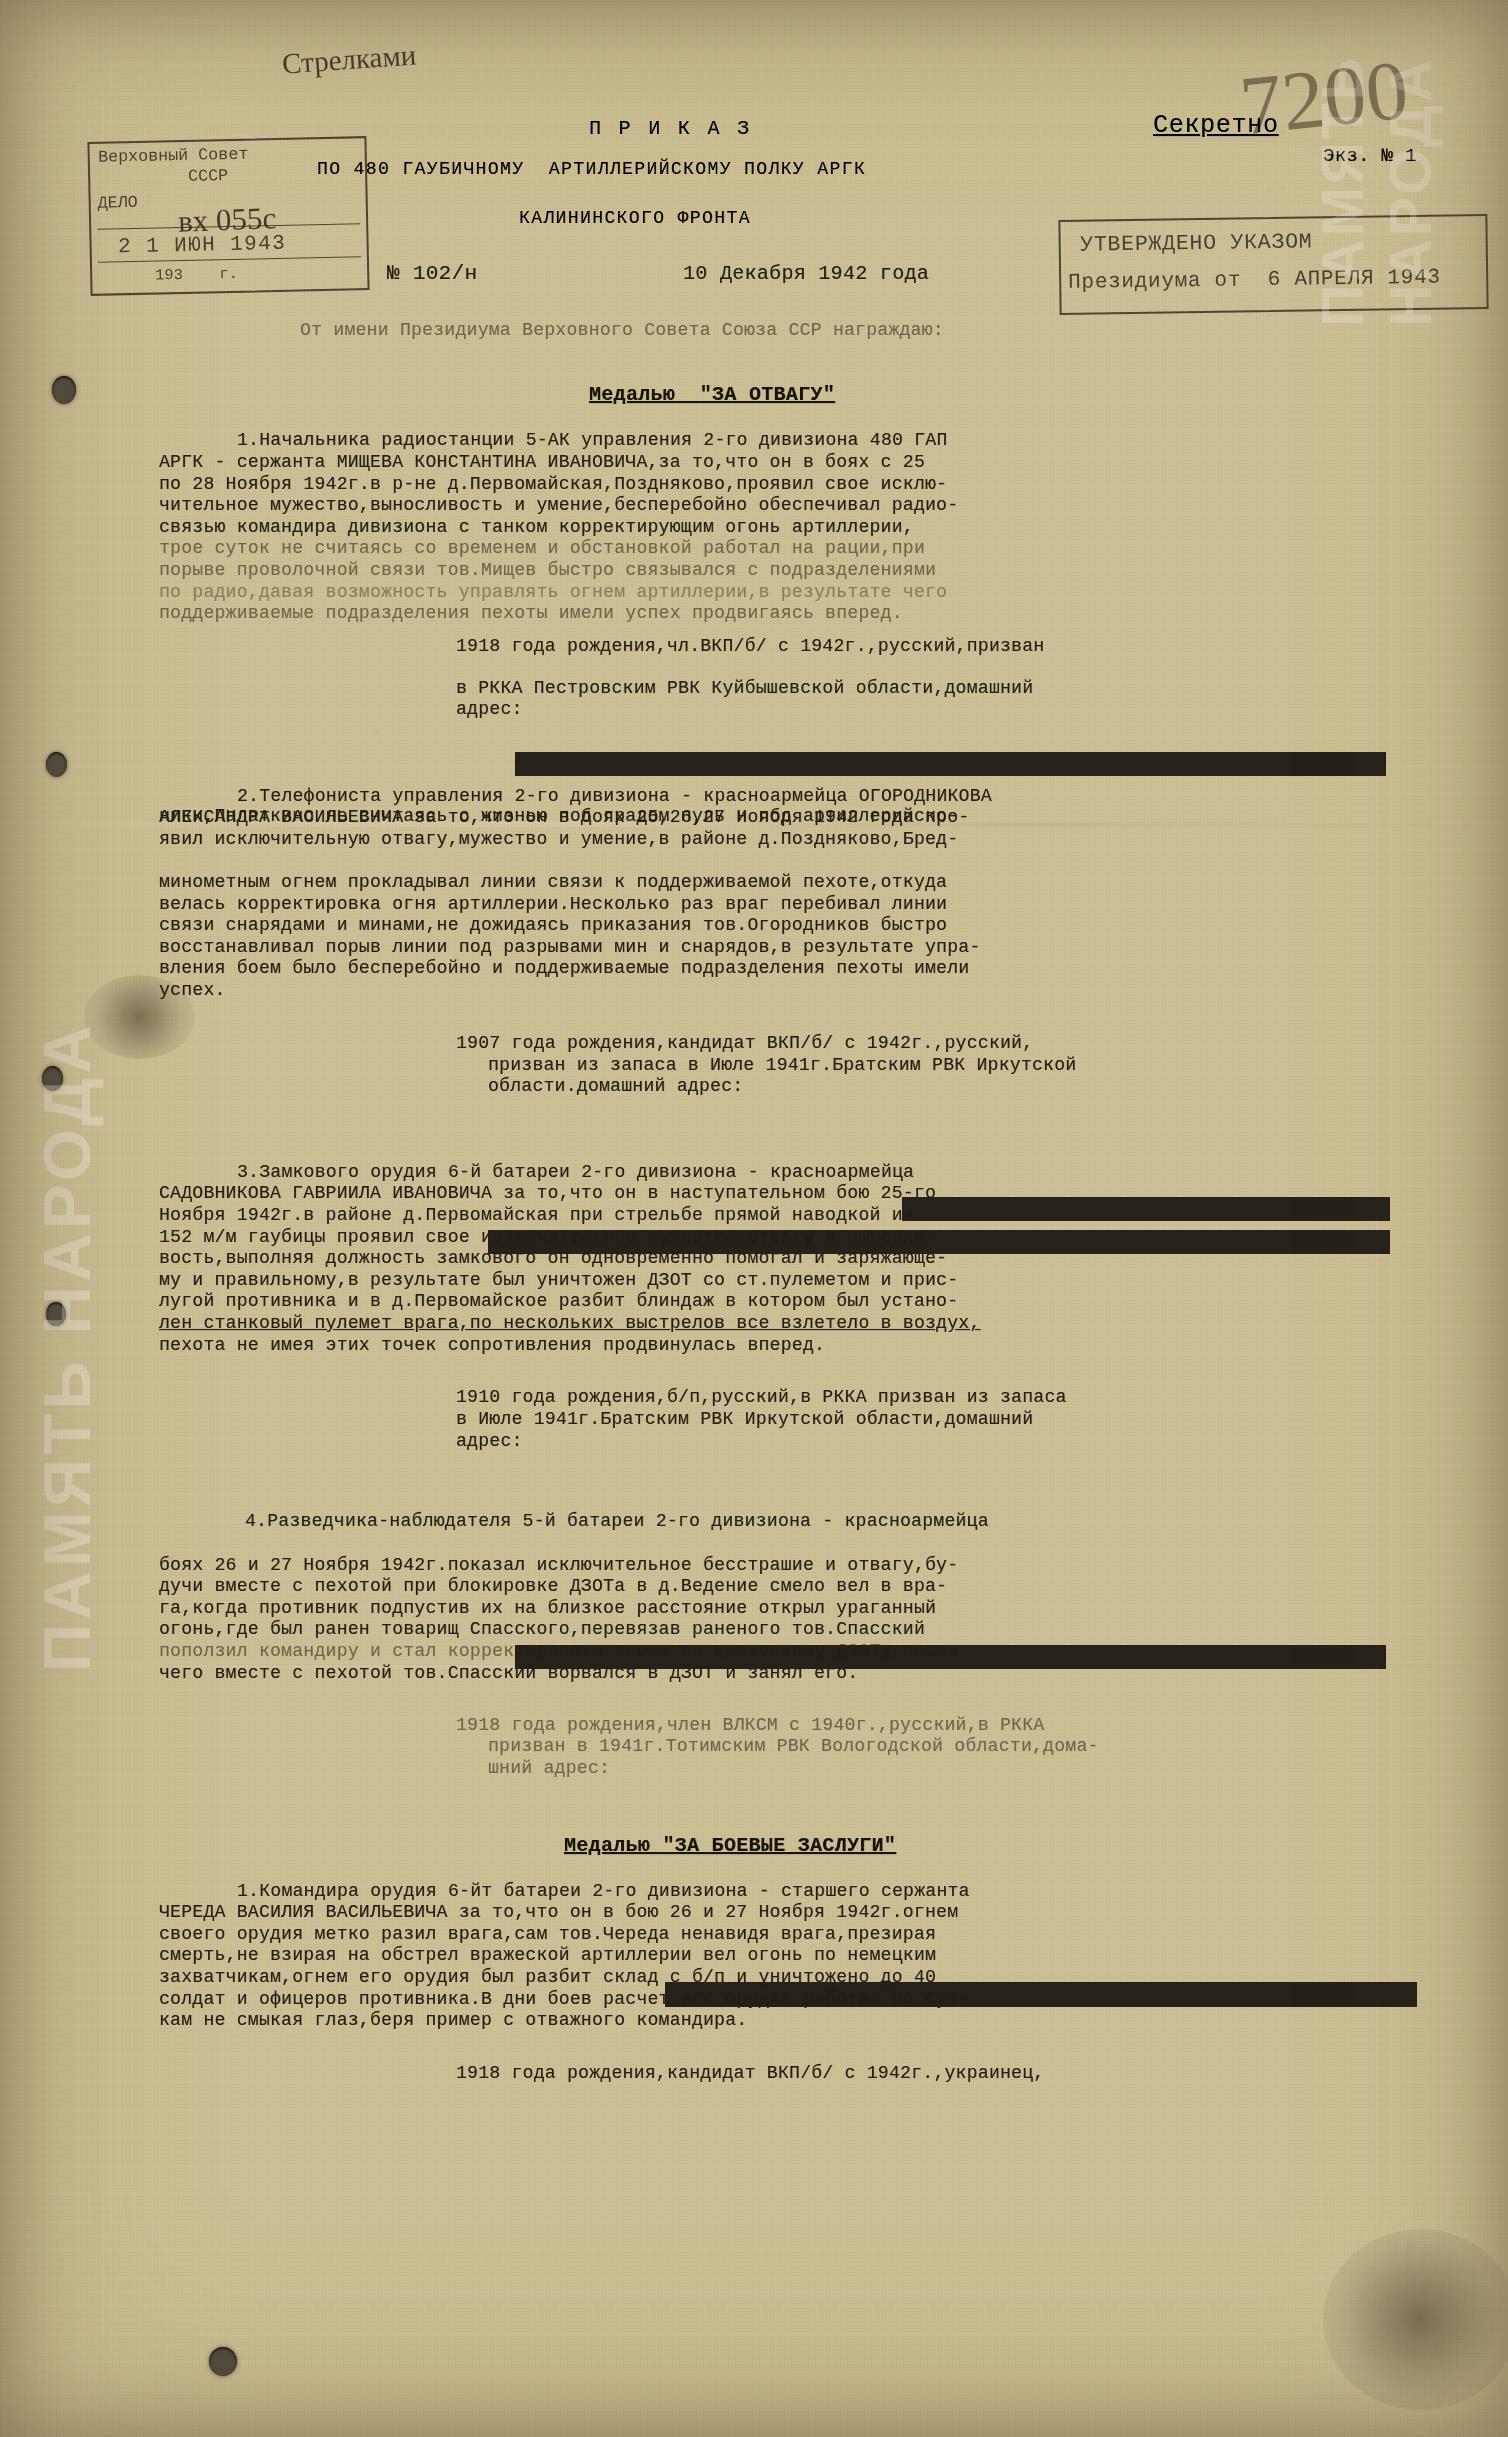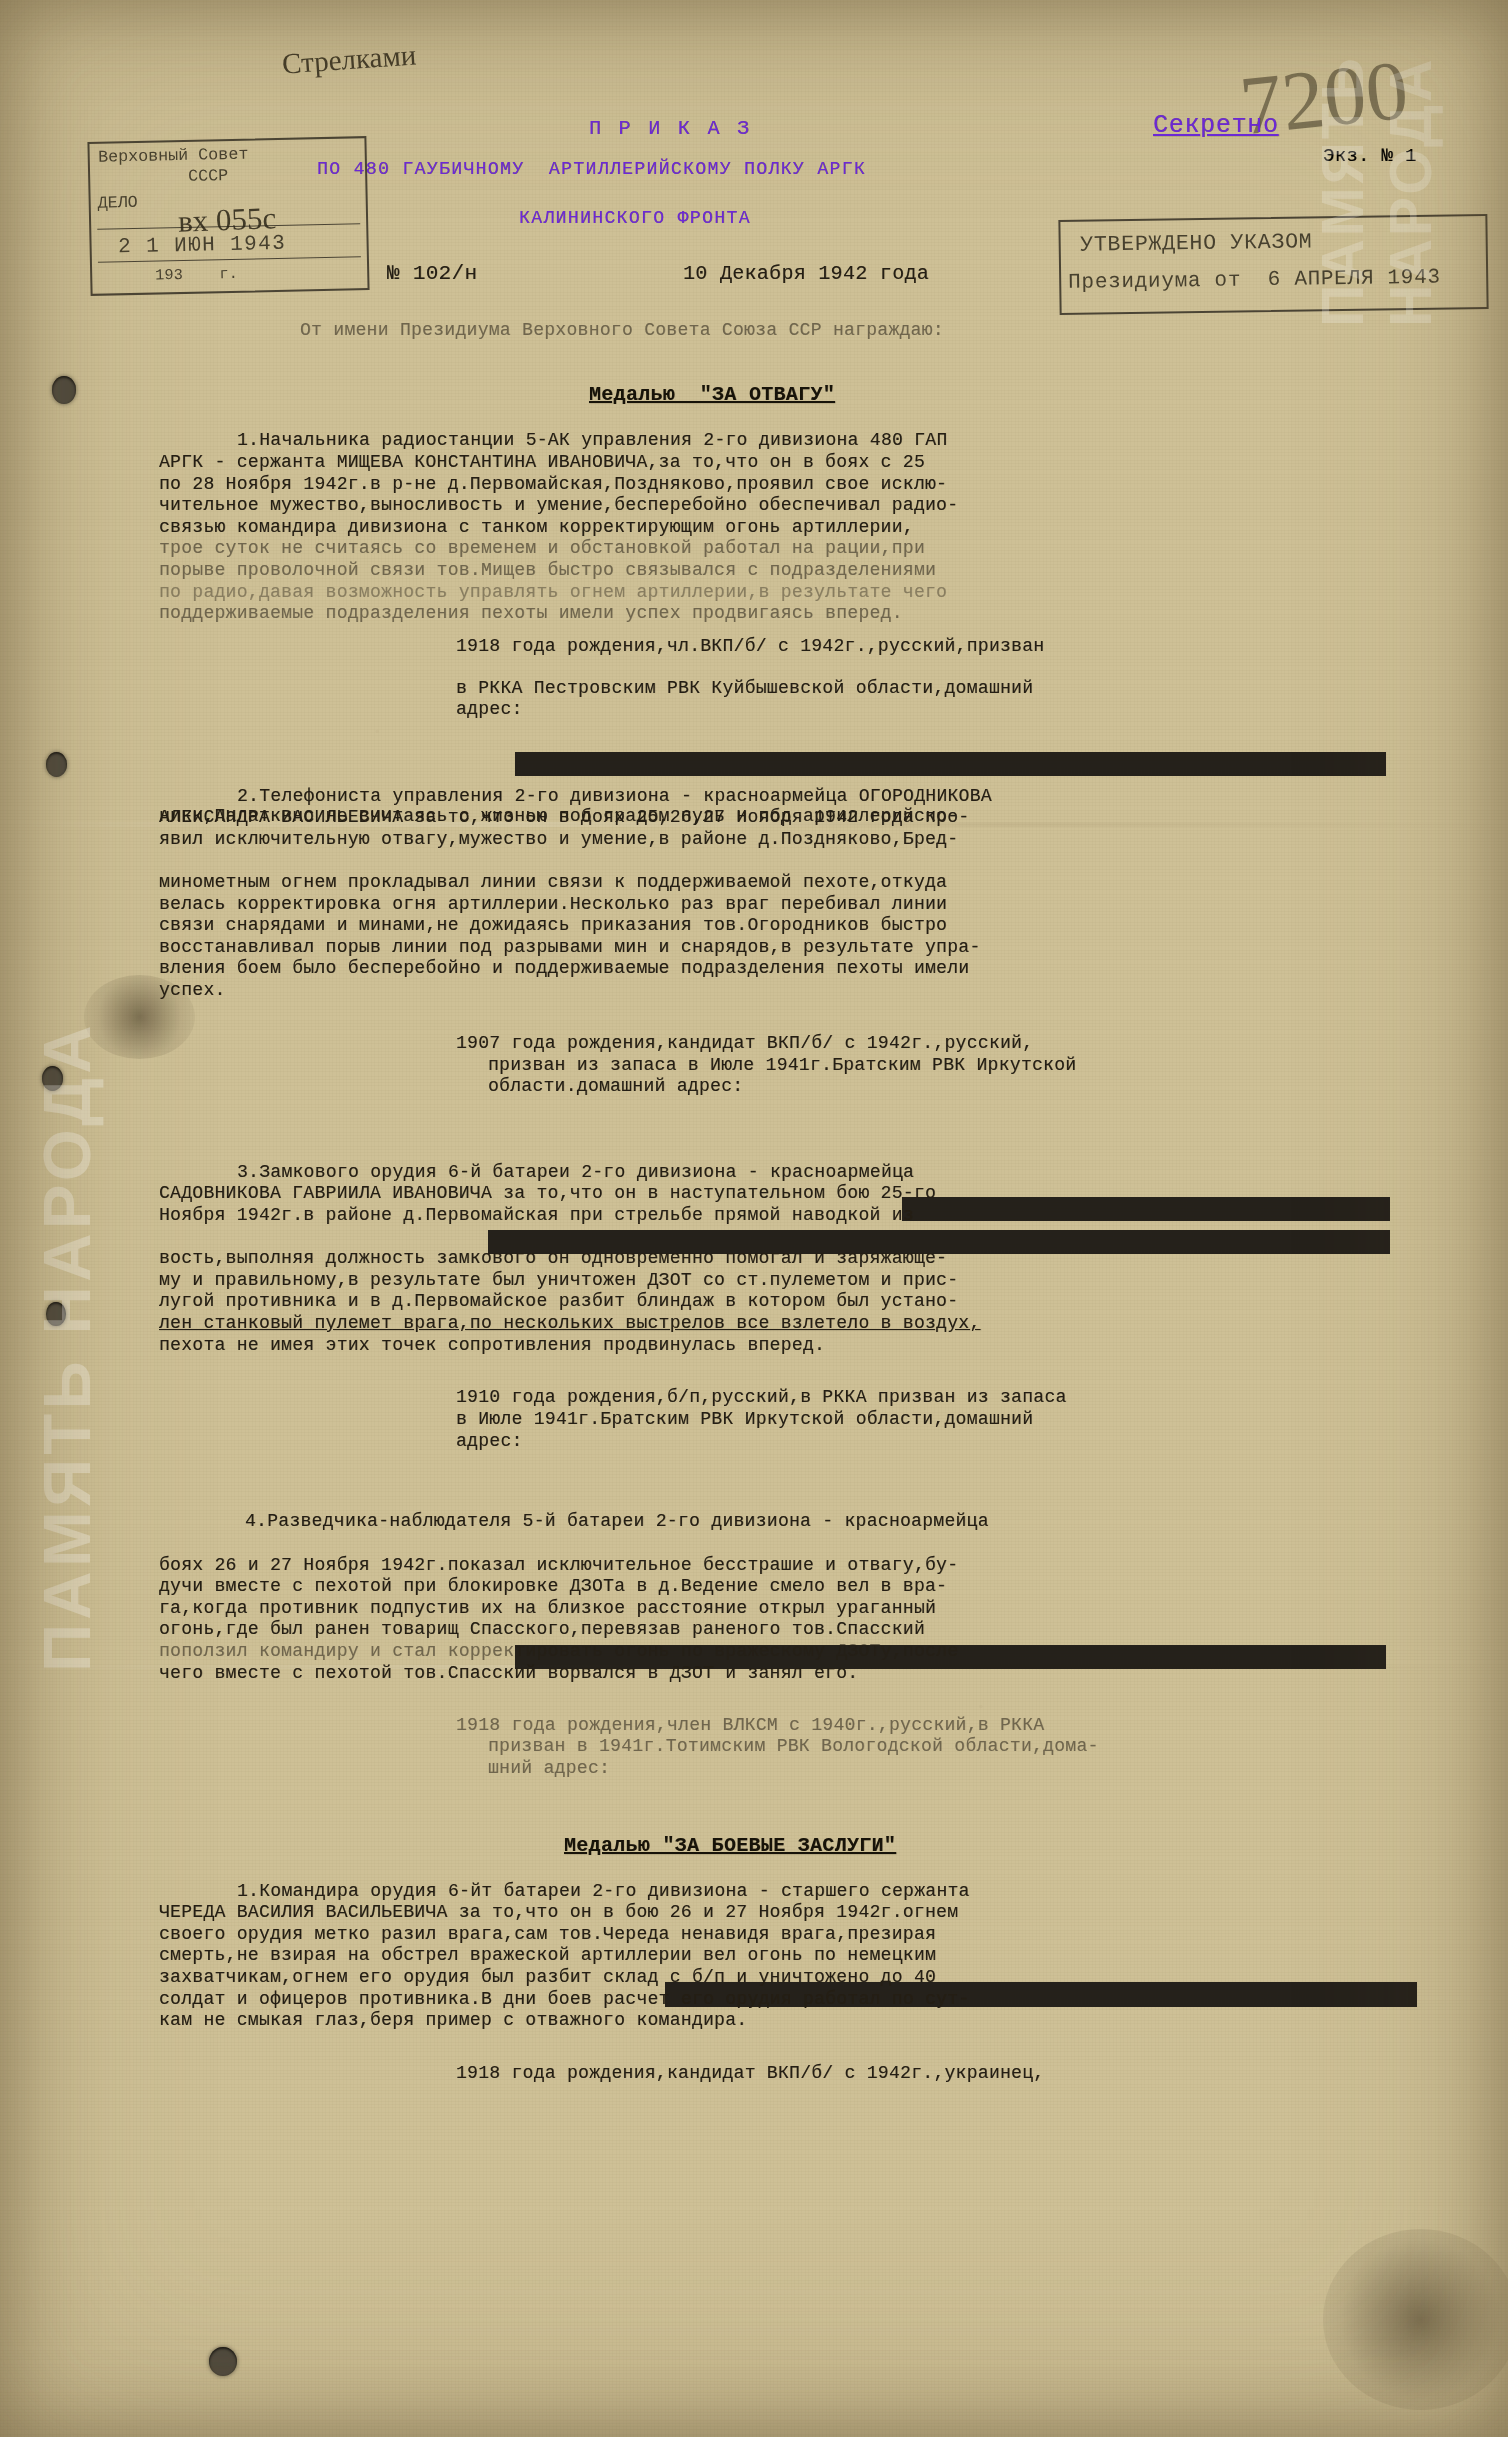--- a/index.html
+++ b/index.html
@@ -76,21 +76,21 @@
   }
   .faded { opacity: 0.55; }
   .faded2 { opacity: 0.40; }
   .heavy { font-weight: bold; color: #171309; }
   .ul { text-decoration: underline; }
 
   
   .hdr {
     font-size: 20px;
     letter-spacing: 2.8px;
-    color: #6d28d9;
+    color: #000000;
   }
   
   .stamp {
     position: absolute;
     border: 2.1px solid #2f2a20;
     color: #2b2619;
     font-family: "Liberation Mono", monospace;
     opacity: 0.82;
   }
   .stamp .l { position: absolute; white-space: pre; }
@@ -230,20 +230,21 @@
     <div class="line body-line" style="left:159px;top:958px;">вления боем было бесперебойно и поддерживаемые подразделения пехоты имели</div>
     <div class="line body-line" style="left:159px;top:980px;">успех.</div>
 
     <div class="line body-line" style="left:456px;top:1033px;">1907 года рождения,кандидат ВКП/б/ с 1942г.,русский,</div>
     <div class="line body-line" style="left:488px;top:1055px;">призван из запаса в Июле 1941г.Братским РВК Иркутской</div>
     <div class="line body-line" style="left:488px;top:1076px;">области.домашний адрес:</div>
 
     <div class="line body-line" style="left:237px;top:1162px;">3.Замкового орудия 6-й батареи 2-го дивизиона - красноармейца</div>
     <div class="line body-line" style="left:159px;top:1183px;">САДОВНИКОВА ГАВРИИЛА ИВАНОВИЧА за то,что он в наступательном бою 25-го</div>
     <div class="line body-line" style="left:159px;top:1205px;">Ноября 1942г.в районе д.Первомайская при стрельбе прямой наводкой из</div>
+    <div class="line body-line" style="left:159px;top:1227px;">152 м/м гаубицы проявил свое исключительное мужество,отвагу и выносли-</div>
     <div class="line body-line" style="left:159px;top:1248px;">вость,выполняя должность замкового он одновременно помогал и заряжающе-</div>
     <div class="line body-line" style="left:159px;top:1270px;">му и правильному,в результате был уничтожен ДЗОТ со ст.пулеметом и прис-</div>
     <div class="line body-line" style="left:159px;top:1291px;">лугой противника и в д.Первомайское разбит блиндаж в котором был устано-</div>
     <div class="line body-line" style="left:159px;top:1313px;text-decoration:underline;">лен станковый пулемет врага,по нескольких выстрелов все взлетело в воздух,</div>
     <div class="line body-line" style="left:159px;top:1335px;">пехота не имея этих точек сопротивления продвинулась вперед.</div>
 
     <div class="line body-line" style="left:456px;top:1387px;">1910 года рождения,б/п,русский,в РККА призван из запаса</div>
     <div class="line body-line" style="left:456px;top:1409px;">в Июле 1941г.Братским РВК Иркутской области,домашний</div>
     <div class="line body-line" style="left:456px;top:1431px;">адрес:</div>
 

